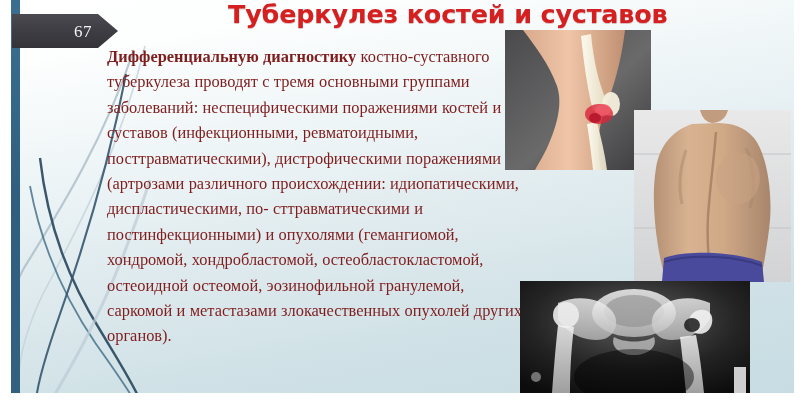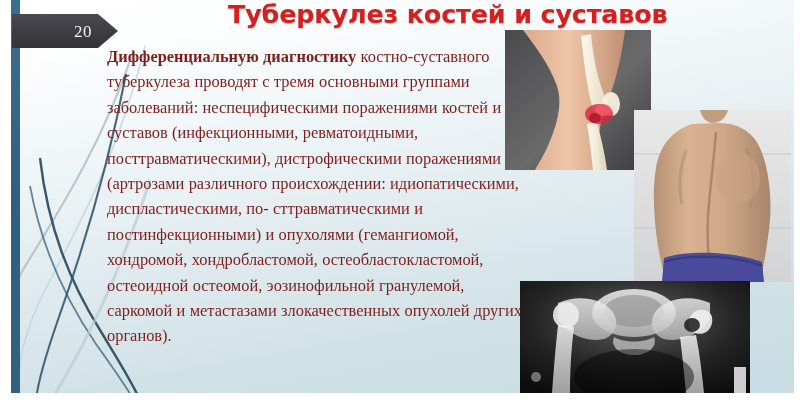--- a/index.html
+++ b/index.html
@@ -145,21 +145,21 @@
     <path d="M30,186 C42,250 66,300 96,344 C116,372 128,390 134,400" stroke="#3f6a84" stroke-width="1.8" fill="none" opacity=".8"></path>
     <path d="M126,74 C108,168 84,246 60,314 C46,354 38,380 36,400" stroke="#35566e" stroke-width="2.1" fill="none" opacity=".9"></path>
     <path d="M150,180 C128,250 106,300 82,346 C66,376 56,392 52,400" stroke="#bccbd4" stroke-width="3" fill="none" opacity=".7"></path>
   </svg>
 
   <div class="left-bar-outer"></div>
   <div class="left-bar"></div>
   <div class="right-edge"></div>
 
   <div class="pennant">
-    <span class="pennant-num">20</span>
+    <span class="pennant-num">67</span>
   </div>
 
   <div class="title">Туберкулез костей и суставов</div>
 
   <div class="body-text">
     <b>Дифференциальную диагностику</b><span> костно-суставного туберкулеза проводят с тремя основными группами заболеваний: неспецифическими поражениями костей и суставов (инфекционными, ревматоидными, посттравматическими), дистрофическими поражениями (артрозами различного происхождении: идиопатическими, диспластическими, по- сттравматическими и постинфекционными) и опухолями (гемангиомой, хондромой, хондробластомой, остеобластокластомой, остеоидной остеомой, эозинофильной гранулемой, саркомой и метастазами злокачественных опухолей других органов).</span>
   </div>
 
   <div class="photo photo-knee">
     <svg class="ph-canvas" viewBox="0 0 146 140" preserveAspectRatio="none">

